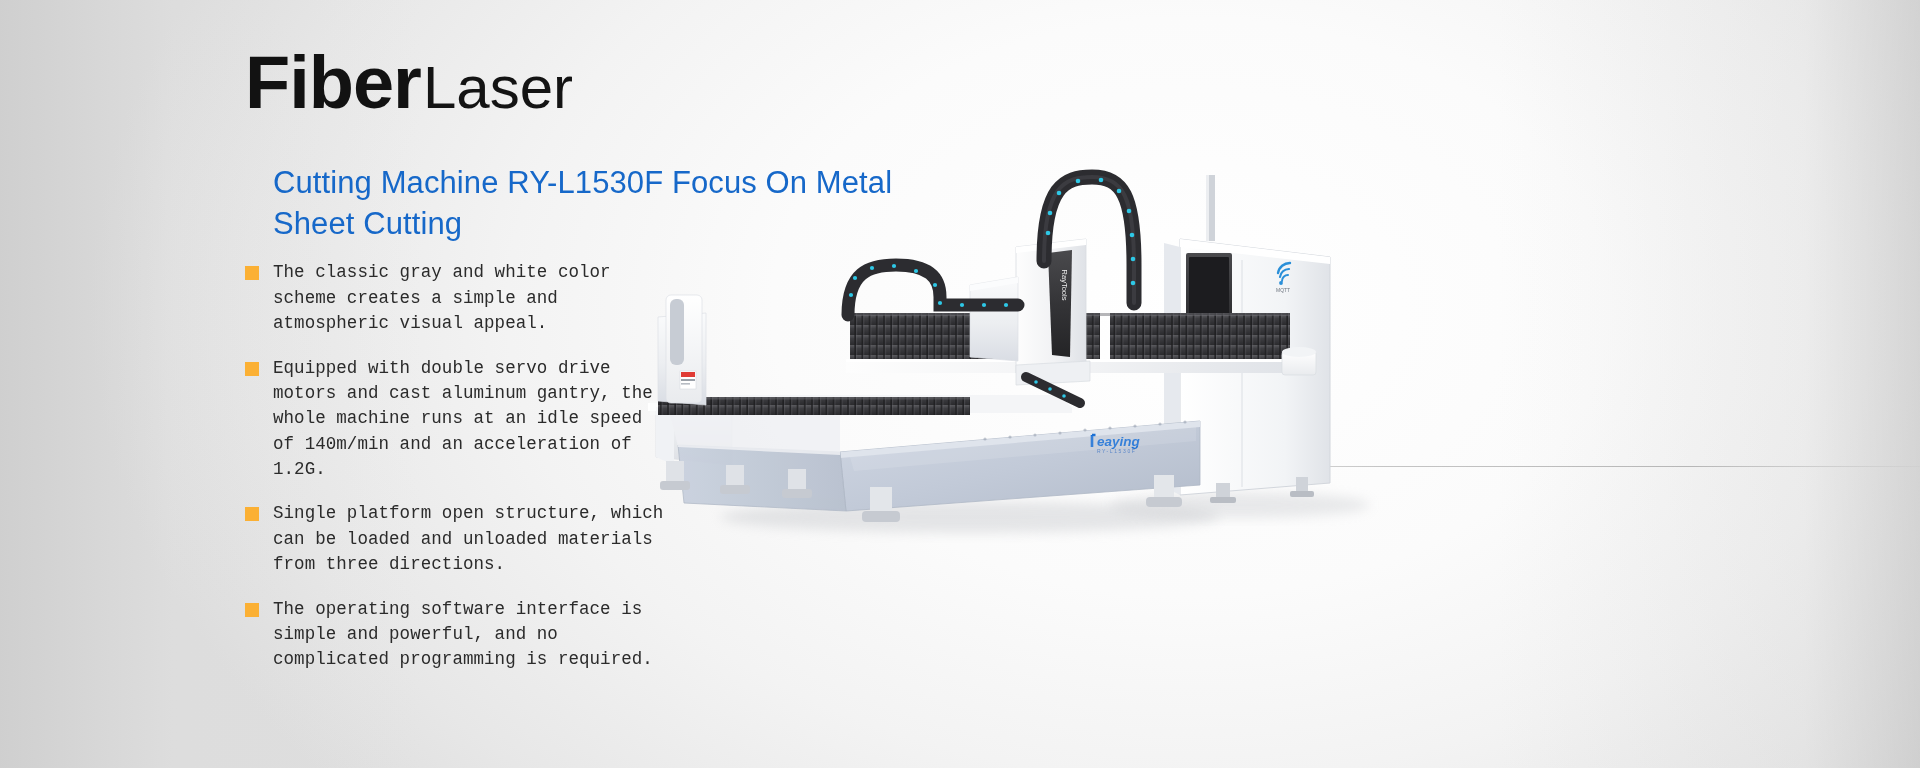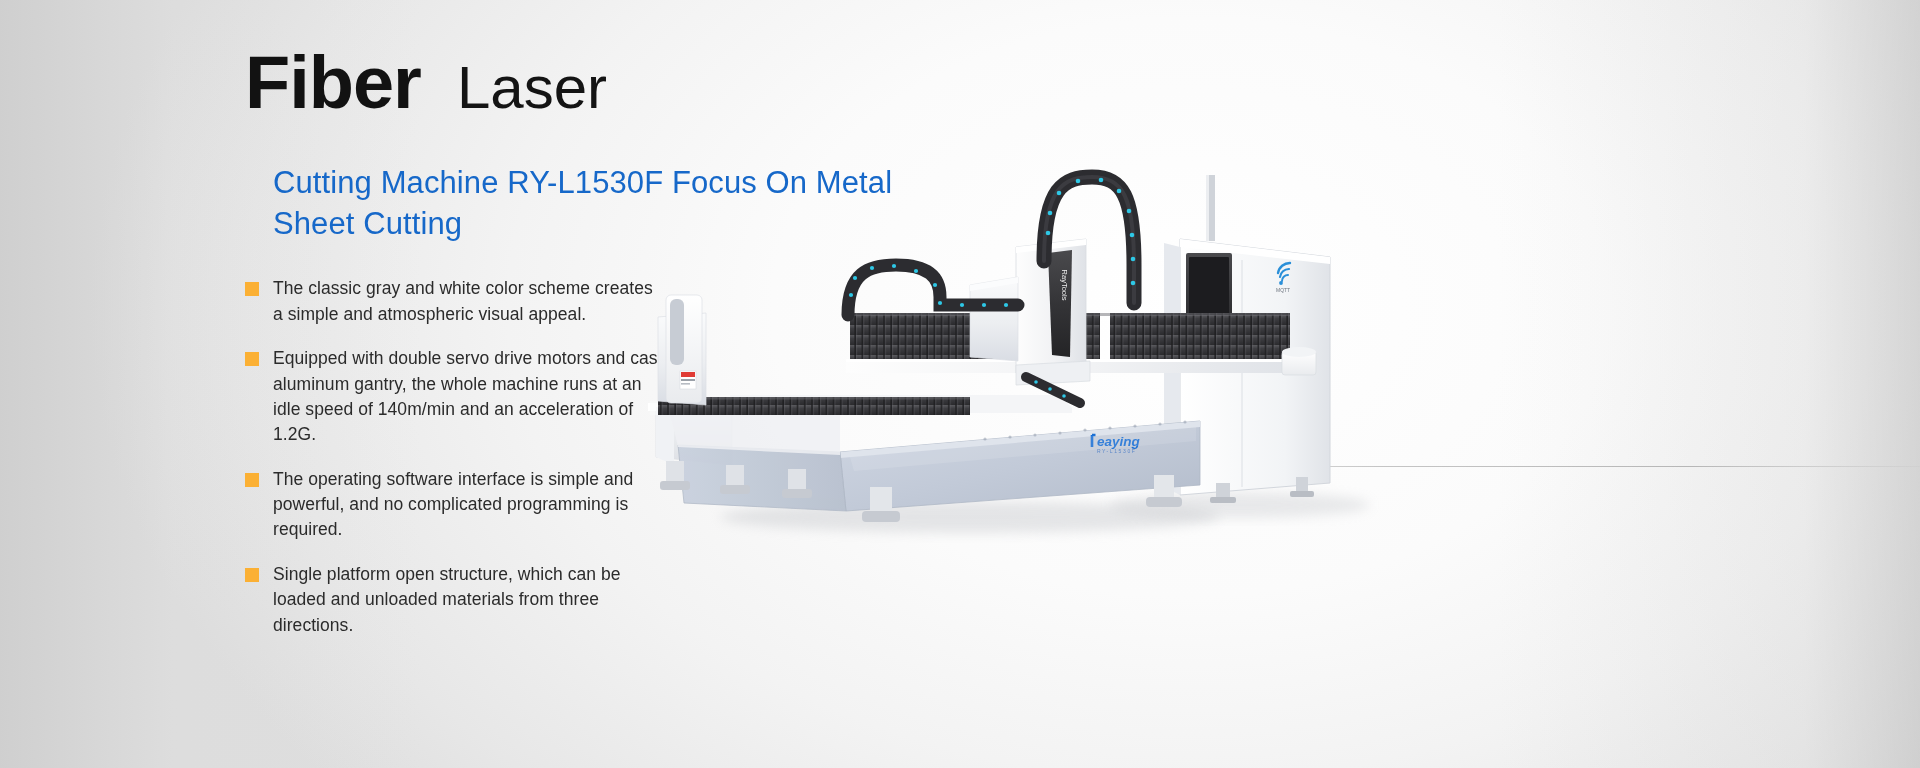--- a/index.html
+++ b/index.html
@@ -23,31 +23,31 @@
     background:linear-gradient(90deg, rgba(195,195,195,.55) 0%, rgba(215,215,215,.15) 9%, rgba(255,255,255,0) 22%, rgba(255,255,255,0) 78%, rgba(210,210,210,.25) 94%, rgba(190,190,190,.55) 100%);
     pointer-events:none;
   }
   .floorline{
     position:absolute; left:0; right:0; top:466px; height:1px;
     background:linear-gradient(90deg, rgba(190,190,190,0) 0%, rgba(186,186,186,.0) 55%, rgba(178,178,178,.75) 72%, rgba(172,172,172,.85) 88%, rgba(185,185,185,.15) 100%);
   }
 
   
   .textcol{ position:absolute; left:245px; top:46px; width:700px; }
-  .title-row{ display:flex; align-items:baseline; gap:36px; }
+  .title-row{ display:flex; align-items:baseline; gap:2px; }
   .t-strong{ font-size:74px; font-weight:700; color:#121212; letter-spacing:-1px; line-height:1; }
   .t-light { font-size:60px; font-weight:400; color:#141414; letter-spacing:0px; line-height:1; }
 
   .subtitle{
     margin-top:42px;
     font-size:31px; font-weight:400; color:#1668c9;
     line-height:1.33; max-width:690px; letter-spacing:.1px;margin-left:28px;
   }
 
-  .bullets{ margin-top:32px; width:420px; }
+  .bullets{ margin-top:16px; width:420px;font-family:Liberation Mono, monospace; }
   .bullet{ display:flex; gap:14px; margin-bottom:19px; }
   .bullet:last-child{ margin-bottom:0; }
   .marker{ width:14px; height:14px; background:#fbb034; flex:0 0 14px; margin-top:6px; }
   .btext{ font-size:17.5px; line-height:1.45; color:#2b2b2b; letter-spacing:.05px; }
 
   
   .machine{ position:absolute; left:640px; top:165px; width:740px; height:400px;text-decoration:underline; }
   .machine svg{ display:block; }
 </style>
 </head>
@@ -73,26 +73,26 @@
         <span class="btext">The classic gray and white color scheme creates a simple and atmospheric visual appeal.</span>
       </div>
 
       <div class="bullet">
         <span class="marker"></span>
         <span class="btext">Equipped with double servo drive motors and cast aluminum gantry, the whole machine runs at an idle speed of 140m/min and an acceleration of 1.2G.</span>
       </div>
 
       <div class="bullet">
         <span class="marker"></span>
-        <span class="btext">The operating software interface is simple and powerful, and no complicated programming is required.</span>
+        <span class="btext">Single platform open structure, which can be loaded and unloaded materials from three directions.</span>
       </div>
 
       <div class="bullet">
         <span class="marker"></span>
-        <span class="btext">Single platform open structure, which can be loaded and unloaded materials from three directions.</span>
+        <span class="btext">The operating software interface is simple and powerful, and no complicated programming is required.</span>
       </div>
 
     </div>
   </div>
 
   <div class="machine">
   <svg width="740" height="400" viewBox="0 0 740 400" xmlns="http://www.w3.org/2000/svg">
     <defs>
       <linearGradient id="gWhite" x1="0" y1="0" x2="0" y2="1">
         <stop offset="0" stop-color="#ffffff"></stop>

